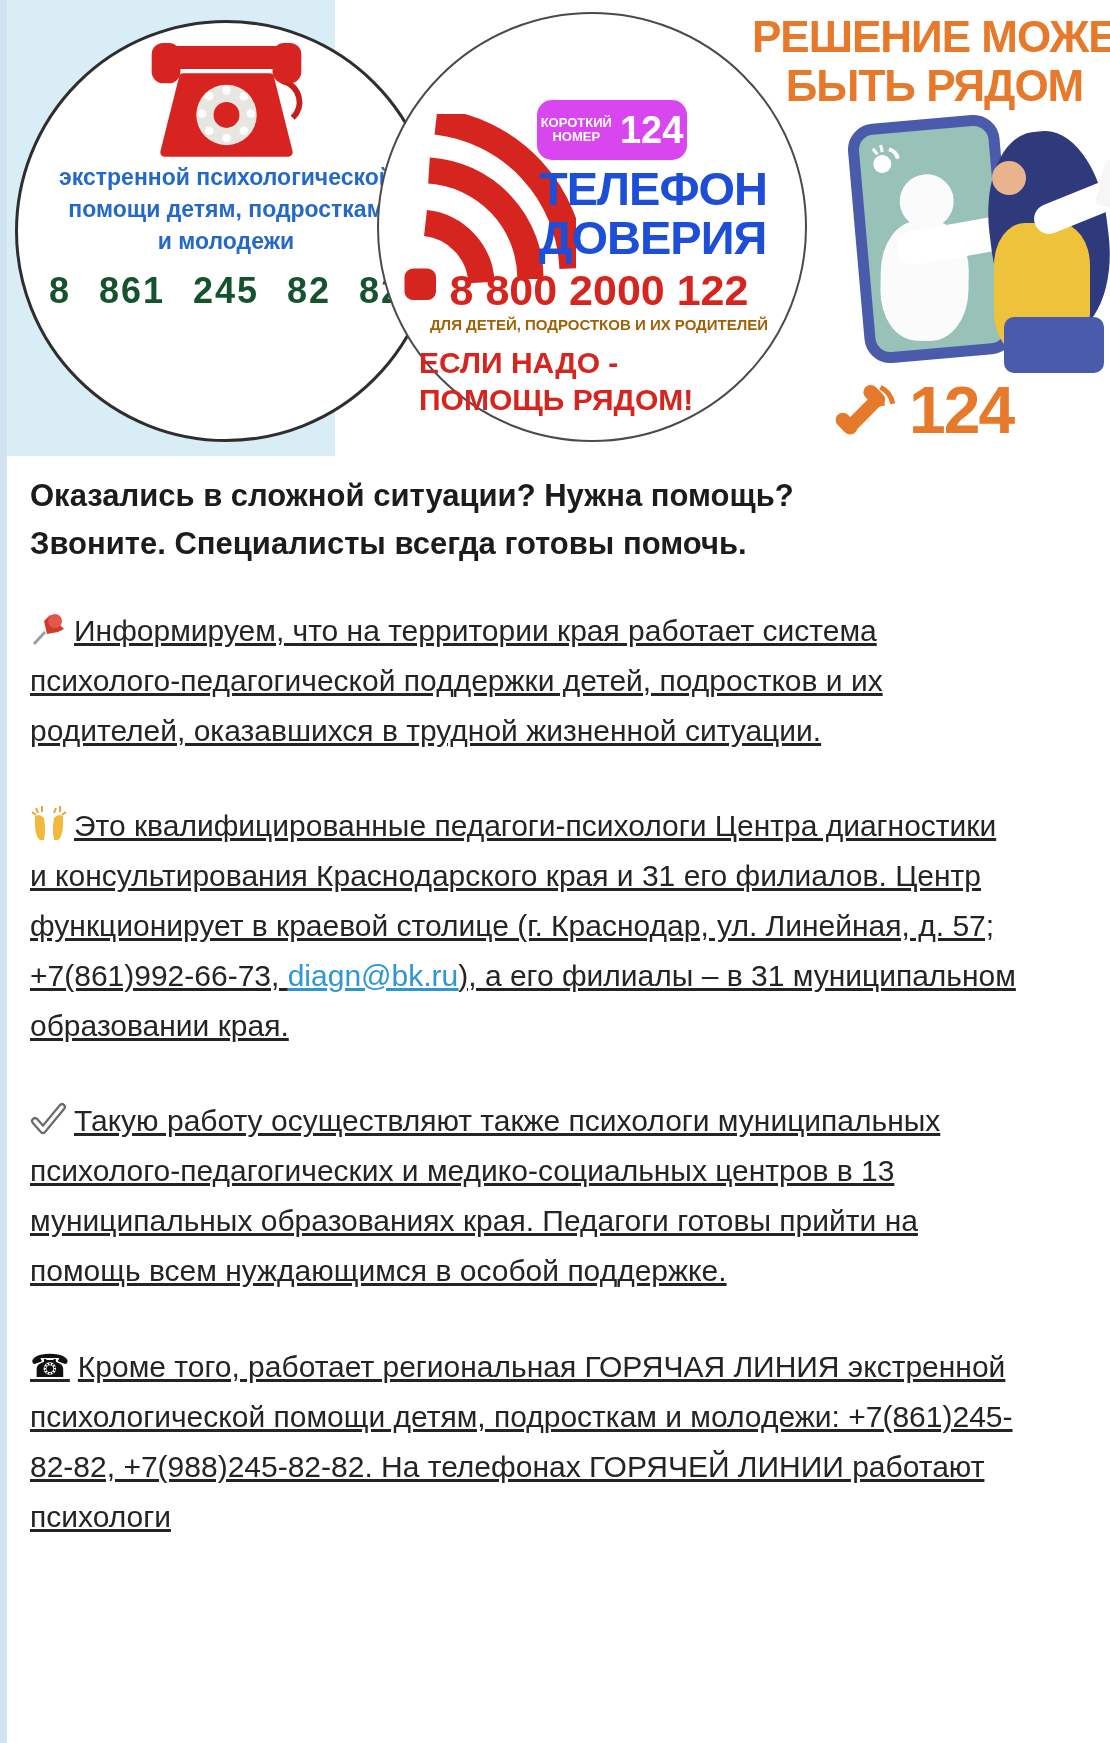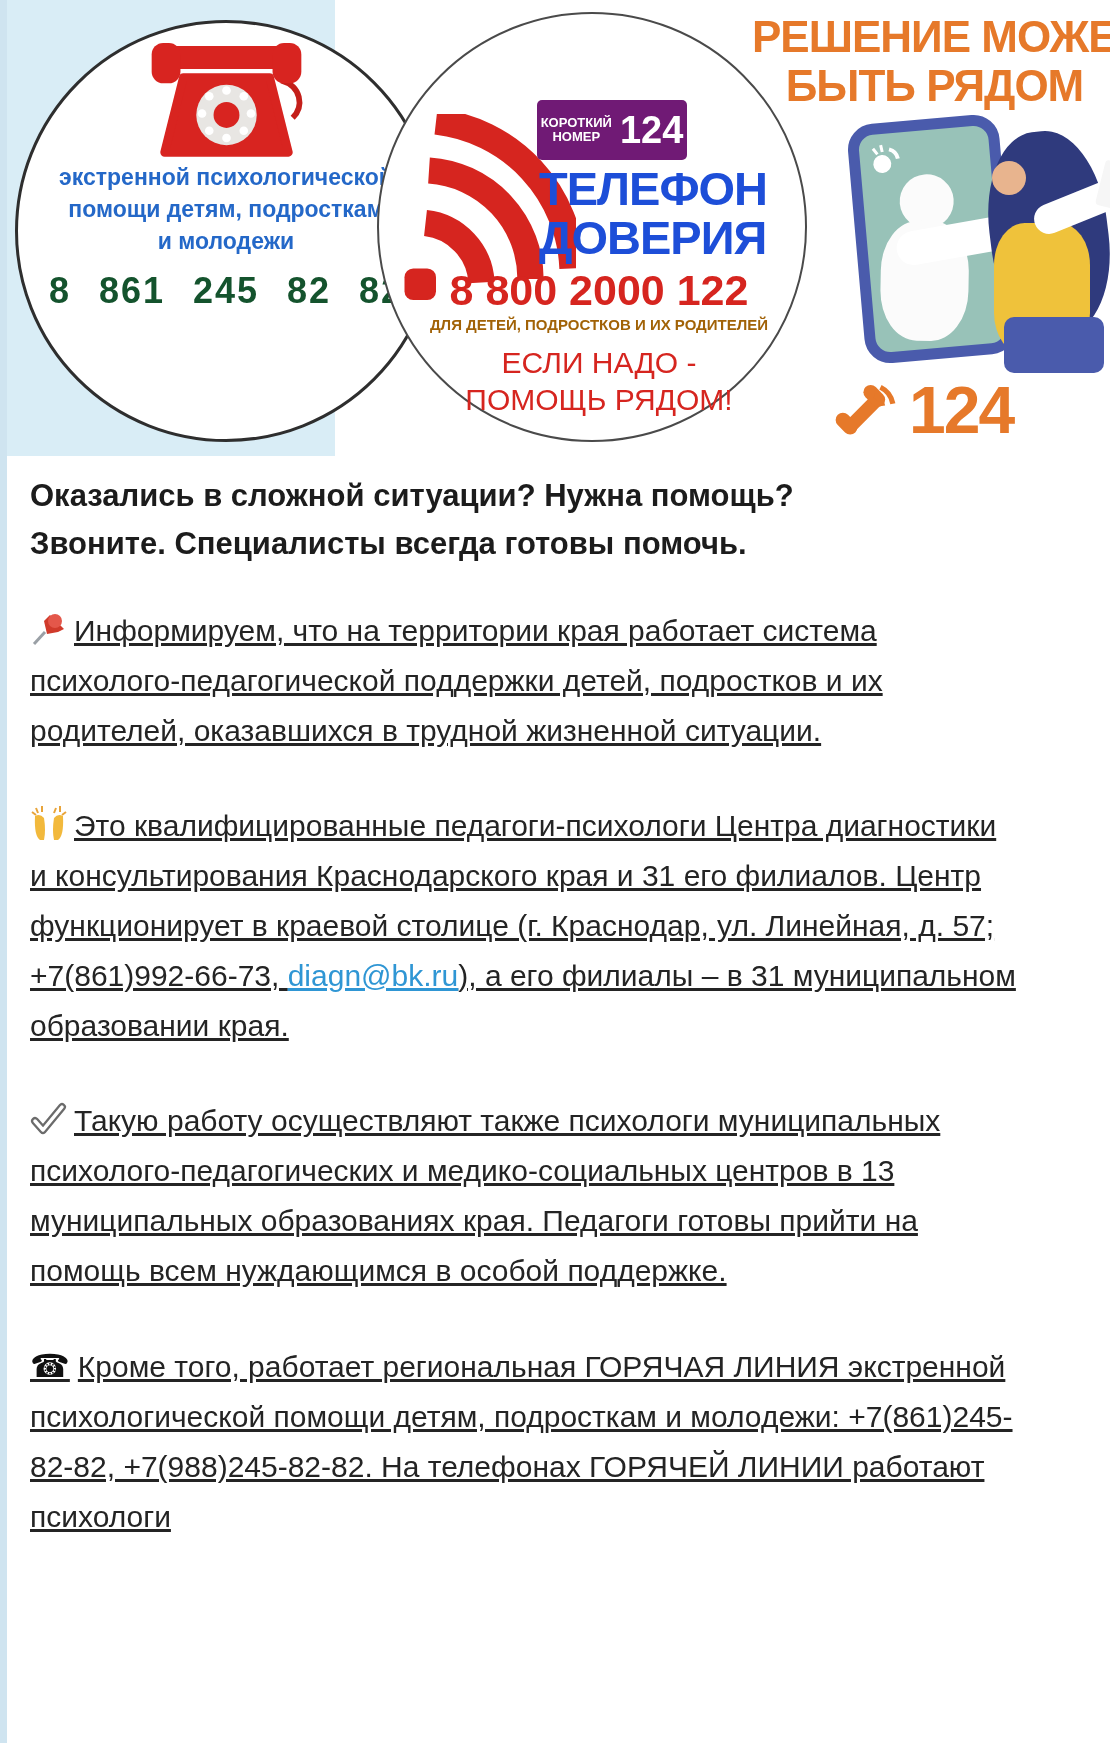--- a/index.html
+++ b/index.html
@@ -15,28 +15,28 @@
                  display:flex; flex-direction:column; align-items:center; text-align:center; padding-top:20px; }
   .circle-mid  { left:370px; top:12px; width:430px; height:430px; border:2px solid #4a4a4a; }
 
   .hl-title { color:#2468c8; font-weight:bold; font-size:27px; margin-top:10px; }
   .hl-sub   { color:#2468c8; font-weight:bold; font-size:23px; line-height:32px; }
   .hl-phone { color:#14532d; font-weight:bold; font-size:36px; line-height:44px; letter-spacing:2px; word-spacing:16px; margin-top:0; }
   .hl-phones { margin-top:12px; }
 
   
   .arcs { position:absolute; left:22px; top:100px; }
-  .shortbox { position:absolute; left:158px; top:86px; width:150px; height:60px; background:#701a75; border-radius:5px;
+  .shortbox { position:absolute; left:158px; top:86px; width:150px; height:60px; background:#d946ef; border-radius:15px;
               display:flex; align-items:center; justify-content:center; gap:8px; padding:0 8px; }
   .shortbox .lbl { color:#ffffff; font-weight:bold; font-size:13px; line-height:14px; text-align:center; }
   .shortbox .num { color:#ffffff; font-weight:bold; font-size:38px; }
   .td-title { position:absolute; left:160px; top:150px; color:#1d4ed8; font-weight:800; font-size:47px; line-height:49px; letter-spacing:-1px; white-space:nowrap; }
   .td-phone { position:absolute; left:25px; top:252px; width:390px; text-align:center; color:#d6251f; font-weight:800; font-size:43px; white-space:nowrap; }
   .td-aud   { position:absolute; left:25px; top:302px; width:390px; text-align:center; color:#a16207; font-weight:bold; font-size:15px; white-space:nowrap; }
-  .td-slogan{ position:absolute; left:40px; top:330px; width:360px; text-align:center; color:#d6251f; font-weight:400; font-size:30px; line-height:37px; }
+  .td-slogan{ position:absolute; left:40px; top:330px; width:360px; text-align:left; color:#d6251f; font-weight:700; font-size:30px; line-height:37px; }
 
   
   .sol-title { position:absolute; left:745px; top:12px; width:365px; text-align:center; color:#e6792a;
                font-weight:800; font-size:44px; line-height:49px; letter-spacing:-1px; white-space:nowrap; }
   .illus { position:absolute; left:845px; top:105px; width:262px; height:268px; }
   .ph-frame { position:absolute; left:4px; top:14px; width:152px; height:240px; background:#98c2b8;
               border:11px solid #4a5bac; border-radius:26px; transform:rotate(-5deg); overflow:hidden; }
   .ph-fig-head { position:absolute; left:36px; top:44px; width:54px; height:54px; background:#fbfbfb; border-radius:50%; }
   .ph-fig-body { position:absolute; left:10px; top:90px; width:88px; height:120px; background:#fbfbfb; border-radius:42%; transform:rotate(6deg); }
   .person-hair { position:absolute; left:138px; top:26px; width:118px; height:205px; background:#2f3a7d; border-radius:46%; transform:rotate(-7deg); }

